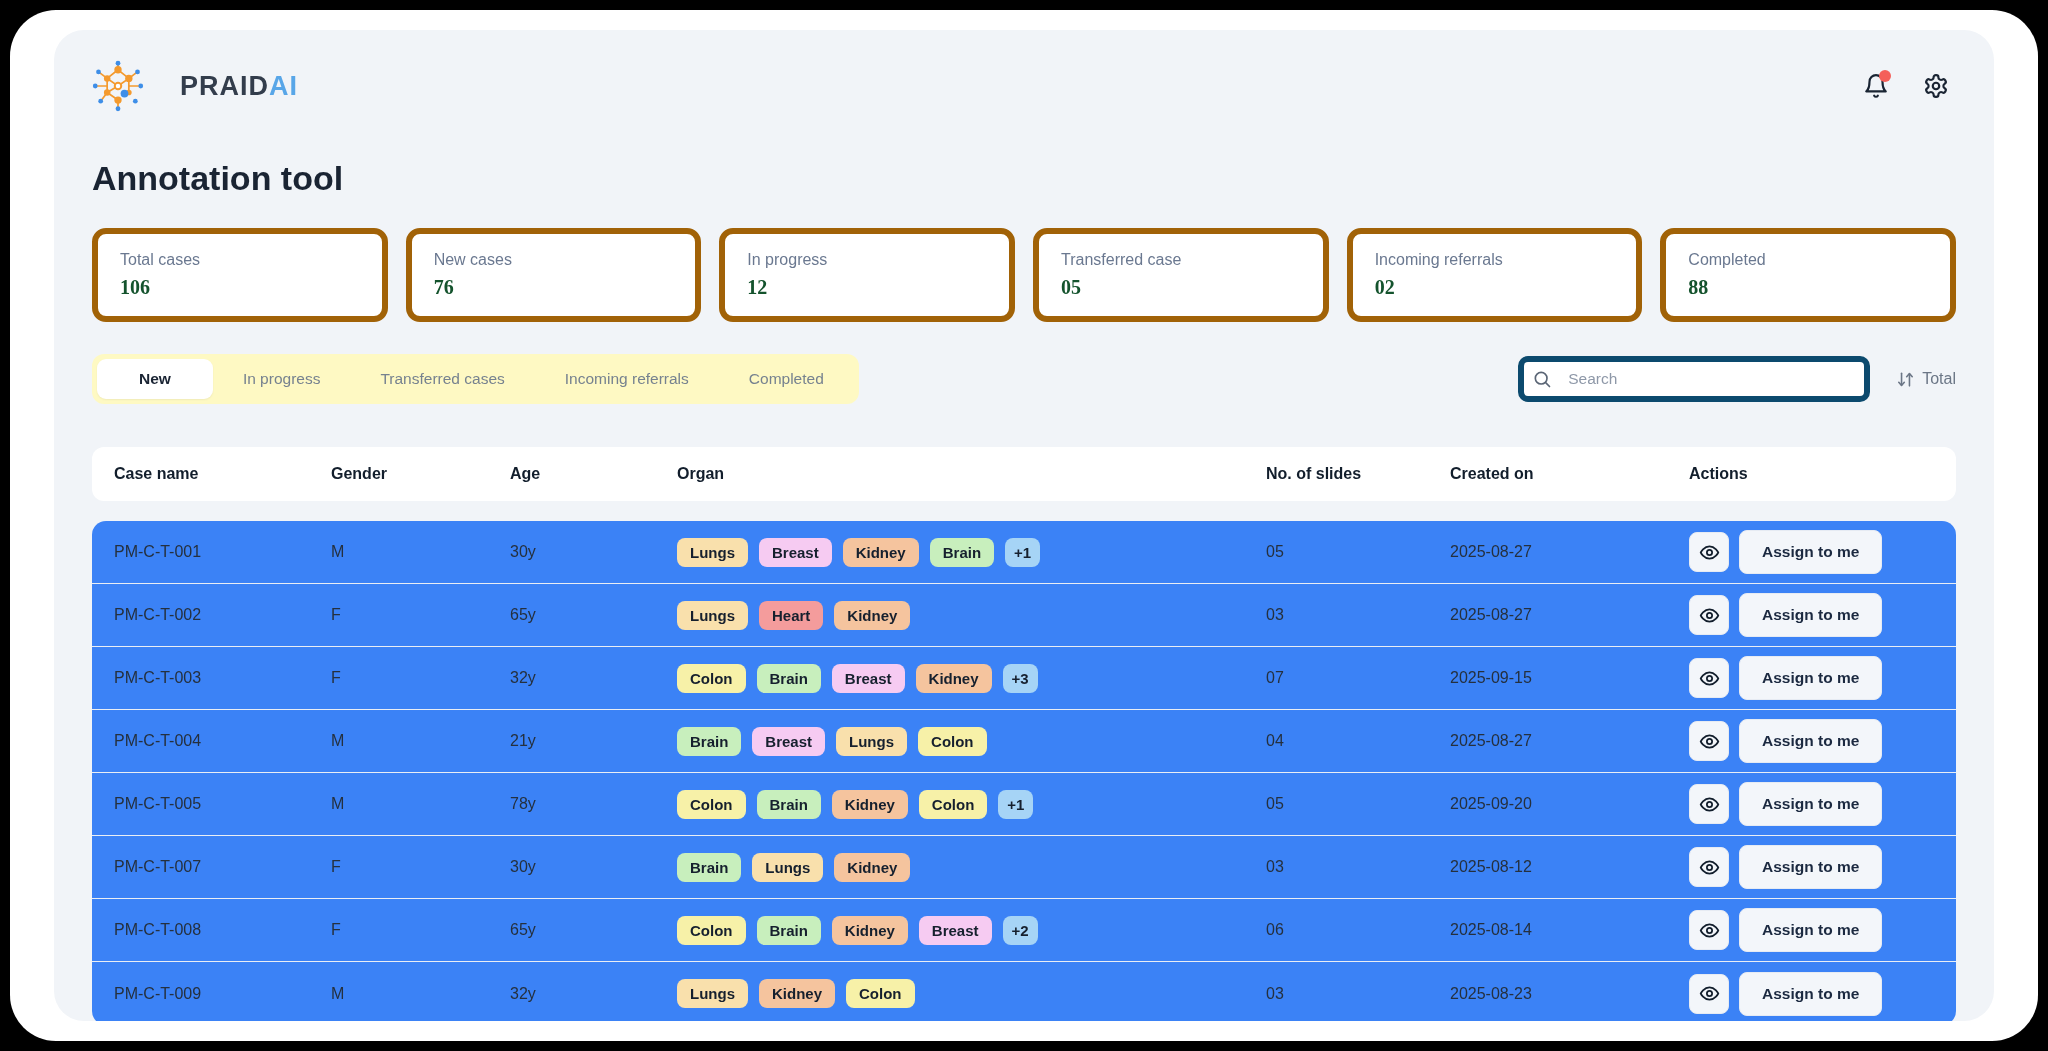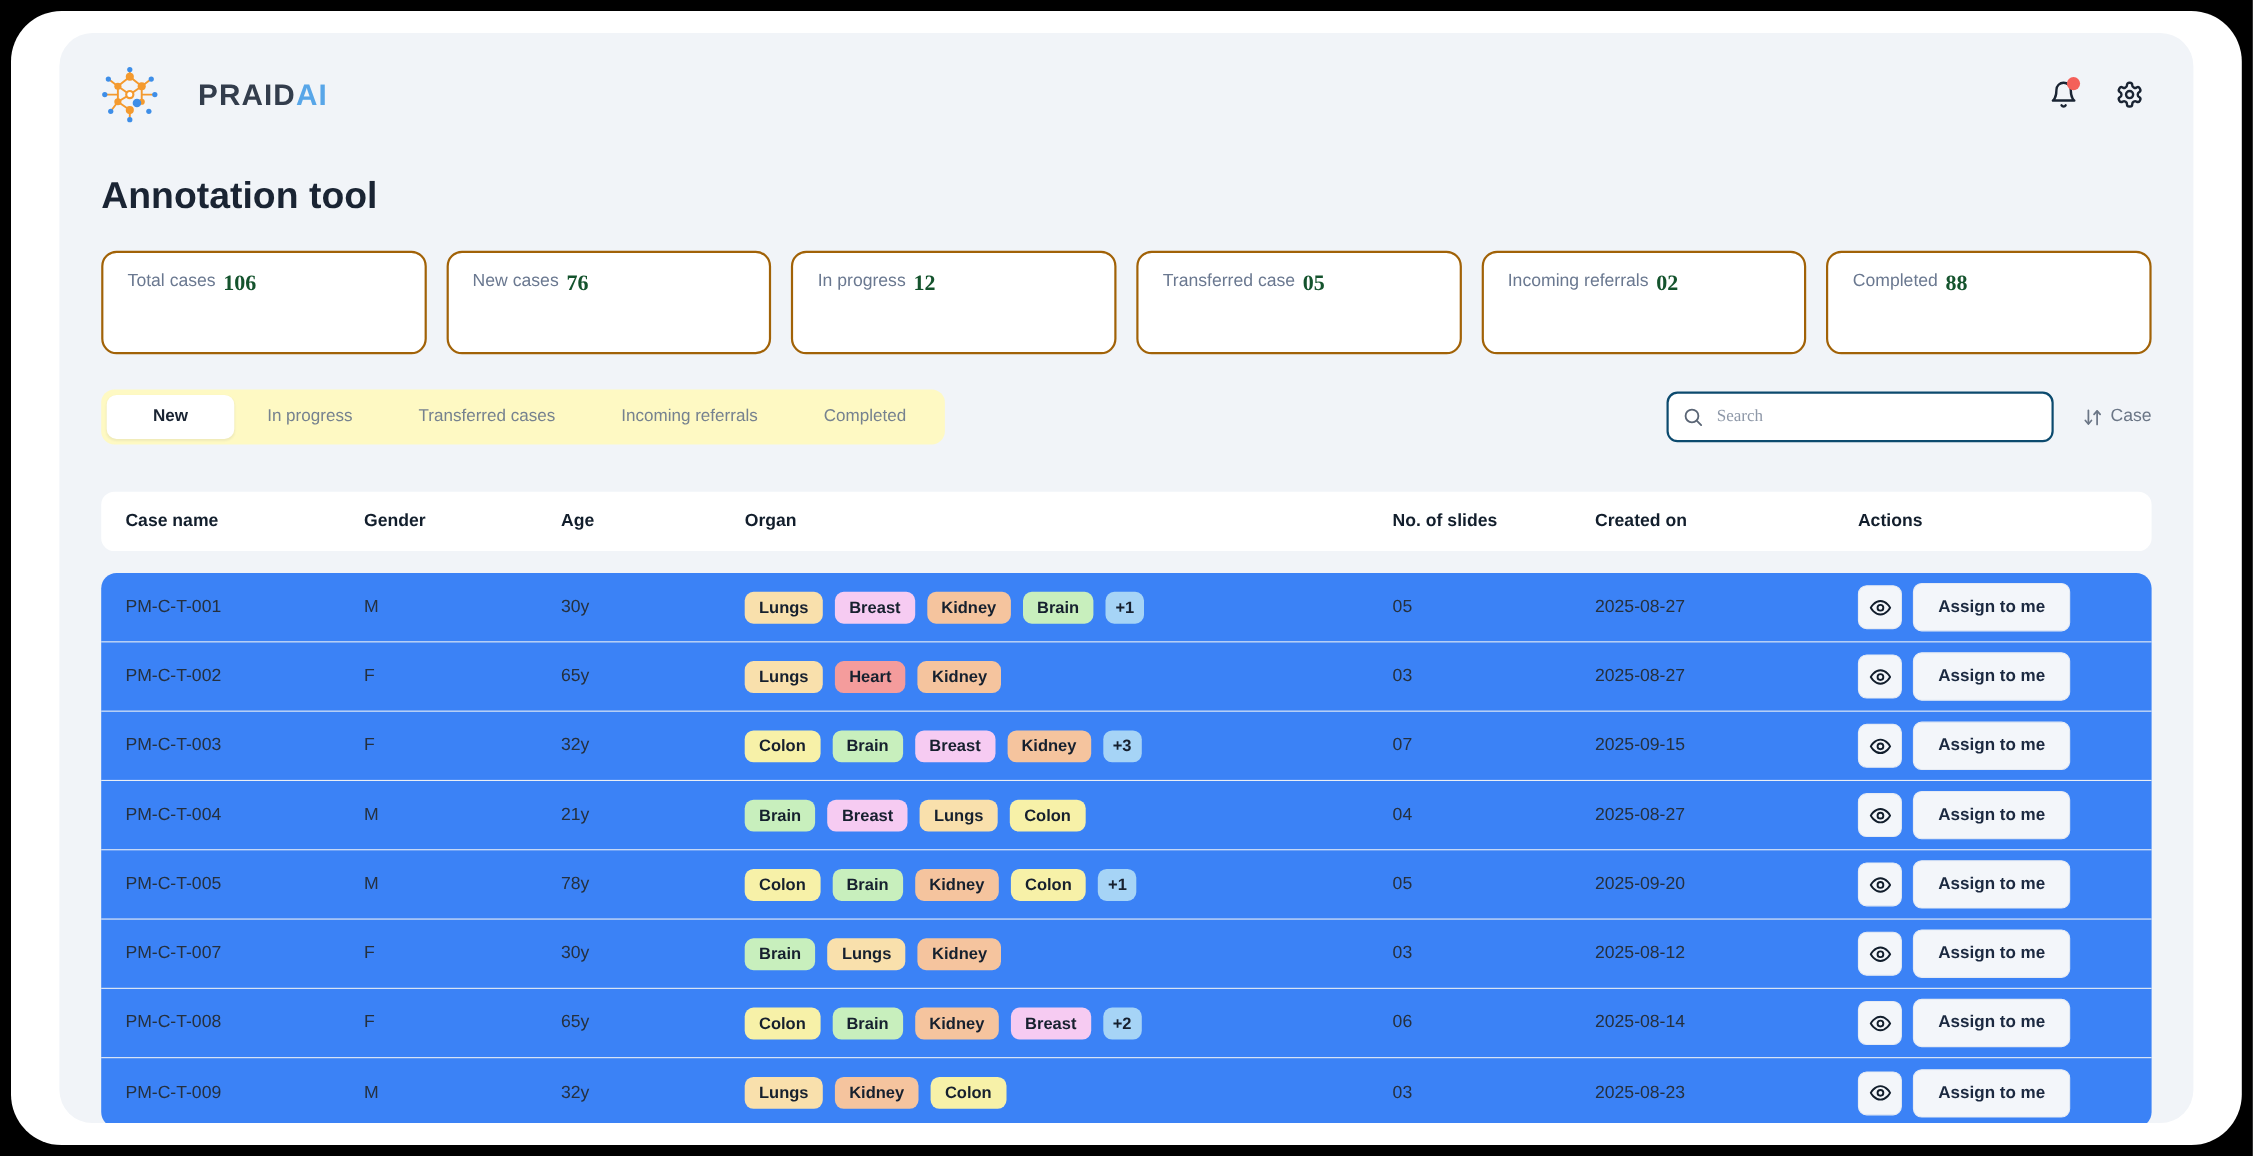--- a/index.html
+++ b/index.html
@@ -24,32 +24,32 @@
   .brand-text { font-size:27px; font-weight:600; letter-spacing:1px; color:#333D4C;margin-left:24px; }
   .brand-text .ai { color:#58A6E8; }
   .header-icons { display:flex; align-items:center; gap:32px; padding-right:6px; }
   .icon-btn { position:relative; width:28px; height:28px; display:flex; align-items:center; justify-content:center; cursor:pointer; background:none; border:none; }
   .icon-btn svg { width:26px; height:26px; stroke:#1A2433; stroke-width:2; fill:none; stroke-linecap:round; stroke-linejoin:round; }
   .notif-dot { position:absolute; top:-2px; right:-1px; width:12px; height:12px; border-radius:50%; }
   
   .page-title { margin-top:44px; font-size:34px; line-height:40px; font-weight:700; color:#1A2433; }
   
   .stats-row { margin-top:30px; display:grid; grid-template-columns:repeat(6,1fr); gap:18px; }
-  .stat-card { background:#fff; border:2px solid #a16207; border-radius:14px; height:94px; padding:17px 22px; display:flex; flex-direction:row; gap:7px; }
+  .stat-card { background:#fff; border:6px solid #a16207; border-radius:14px; height:94px; padding:17px 22px; display:flex; flex-direction:column; gap:7px; }
   .stat-label { font-size:16px; color:#6A7890; }
   .stat-value { font-size:20px; font-weight:700; color:#14532d;font-family:Liberation Serif, serif; }
   
   .toolbar { margin-top:32px; display:flex; align-items:center; }
   .tabs { display:inline-flex; align-items:center; background:#fef9c3; border-radius:12px; padding:5px; }
   .tab { border:none; background:transparent; font-family:inherit; font-size:15.5px; color:#76828F; padding:11px 30px; border-radius:9px; cursor:pointer; white-space:nowrap; }
   .tab.active { background:#fff; color:#1A2433; font-weight:700; padding:11px 42px; box-shadow:0 1px 2px rgba(16,24,40,.06); }
   .toolbar-spacer { flex:1; }
   .search-box { position:relative; width:352px; height:46px; }
   .search-box svg { position:absolute; left:14px; top:13px; width:20px; height:20px; stroke:#5A6575; stroke-width:2; fill:none; stroke-linecap:round; }
-  .search-input { width:100%; height:100%; border:2px solid #0c4a6e; border-radius:10px; background:#fff; padding:0 14px 0 44px; font-family:Liberation Serif, serif; font-size:15.5px; color:#1A2433; outline:none; }
+  .search-input { width:100%; height:100%; border:6px solid #0c4a6e; border-radius:10px; background:#fff; padding:0 14px 0 44px; font-family:Liberation Sans, sans-serif; font-size:15.5px; color:#1A2433; outline:none; }
   .search-input::placeholder { color:#8E98A8; }
   .sort-btn { margin-left:26px; display:flex; align-items:center; gap:7px; border:none; background:none; font-family:inherit; font-size:16px; color:#6B7686; cursor:pointer; }
   .sort-btn svg { width:19px; height:19px; stroke:#6B7686; stroke-width:2; fill:none; stroke-linecap:round; stroke-linejoin:round; }
   
   .table-grid { display:grid; grid-template-columns:217px 179px 167px 589px 184px 239px 1fr; align-items:center; padding:0 22px; }
   .table-header-card { margin-top:43px; background:#fff; border-radius:12px; height:54px; }
   .th { font-size:16px; font-weight:700; color:#121E2C; }
   .table-body-card { margin-top:20px; background:#3b82f6; border-radius:14px; }
   .tr { height:63px; border-bottom:1px solid #E9EEF5; }
   .tr:last-child { border-bottom:none; }
@@ -163,21 +163,21 @@
           </svg>
         <input class="search-input" type="text" placeholder="Search" style="">
       </div>
       <button class="sort-btn">
         <svg viewBox="0 0 24 24">
             <path d="M7 4v15"></path>
             <path d="m3.5 15.5 3.5 4 3.5-4"></path>
             <path d="M17 20V5"></path>
             <path d="m13.5 8.5 3.5-4 3.5 4"></path>
           </svg>
-        <span>Case</span>
+        <span>Total</span>
       </button>
     </div>
 
     <div class="table-header-card table-grid">
         <div class="th">Case name</div>
         <div class="th">Gender</div>
         <div class="th">Age</div>
         <div class="th">Organ</div>
         <div class="th">No. of slides</div>
         <div class="th">Created on</div>

